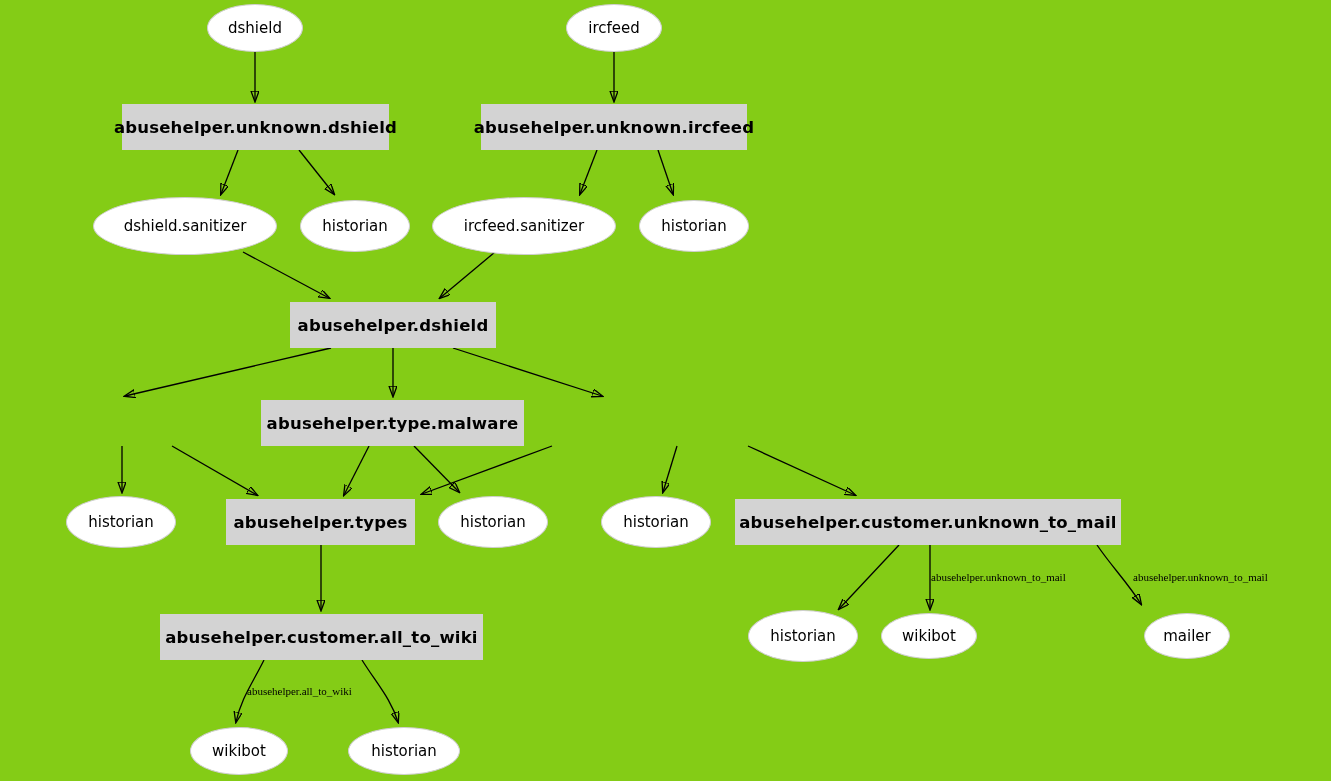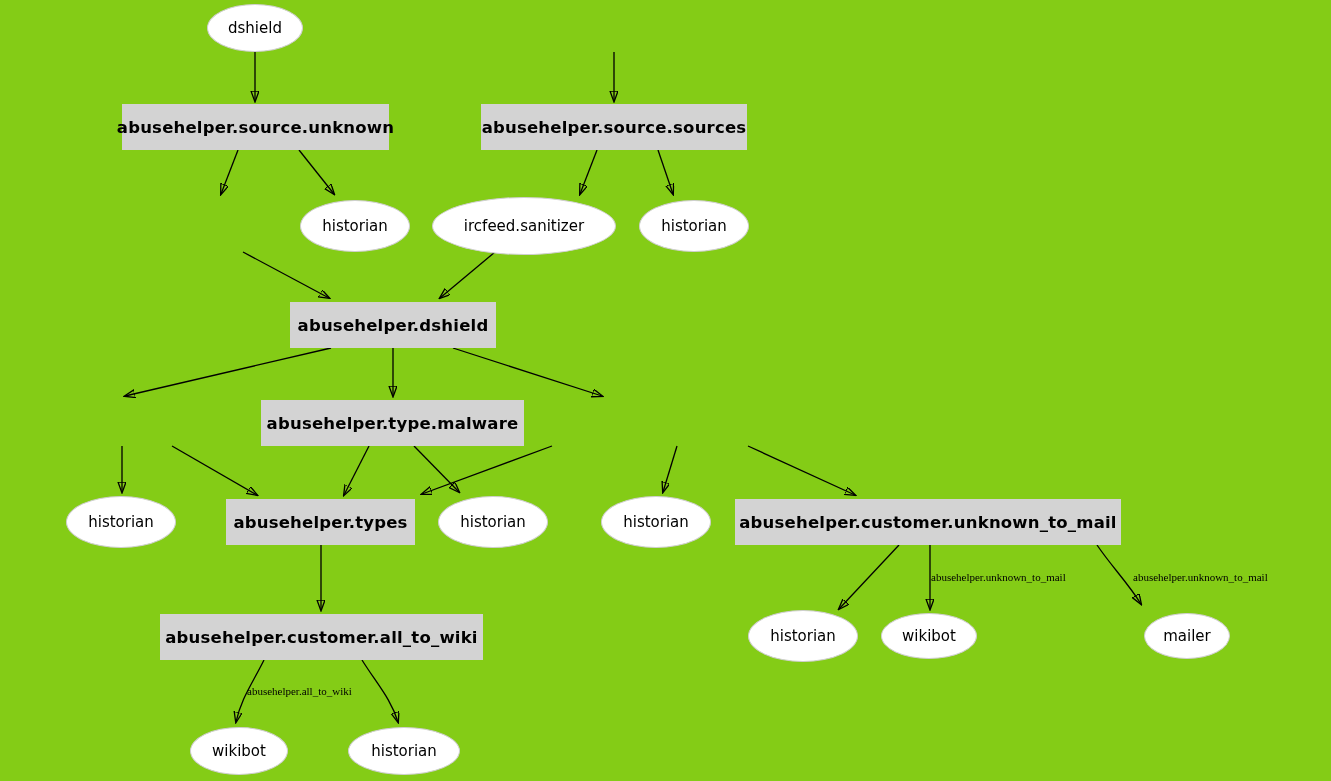--- a/index.html
+++ b/index.html
@@ -82,22 +82,24 @@
     <path d="M748,446 L855,495" marker-end="url(#arrow)"></path>
     <path d="M321,545 L321,610" marker-end="url(#arrow)"></path>
     <path d="M899,545 L839,609" marker-end="url(#arrow)"></path>
     <path d="M930,545 L930,609" marker-end="url(#arrow)"></path>
     <path d="M1097,545 C1112,567 1128,583 1141,604" marker-end="url(#arrow)"></path>
     <path d="M264,660 C252,684 241,699 236,722" marker-end="url(#arrow)"></path>
     <path d="M362,660 C377,684 391,699 398,722" marker-end="url(#arrow)"></path>
   </svg>
 
   <div class="node ellipsen n-dshield">dshield</div>
-  <div class="node rectn    n-src-dshield">abusehelper.source.unknown</div>
-  <div class="node rectn    n-src-ircfeed">abusehelper.source.sources</div>
+  <div class="node ellipsen n-ircfeed">ircfeed</div>
+  <div class="node rectn    n-src-dshield">abusehelper.unknown.dshield</div>
+  <div class="node rectn    n-src-ircfeed">abusehelper.unknown.ircfeed</div>
+  <div class="node ellipsen n-dshield-san">dshield.sanitizer</div>
   <div class="node ellipsen n-hist1">historian</div>
   <div class="node ellipsen n-ircfeed-san">ircfeed.sanitizer</div>
   <div class="node ellipsen n-hist2">historian</div>
   <div class="node rectn    n-sources">abusehelper.dshield</div>
   <div class="node rectn    n-malware">abusehelper.type.malware</div>
   <div class="node ellipsen n-hist3">historian</div>
   <div class="node rectn    n-types">abusehelper.types</div>
   <div class="node ellipsen n-hist4">historian</div>
   <div class="node ellipsen n-hist5">historian</div>
   <div class="node rectn    n-u2m">abusehelper.customer.unknown_to_mail</div>

